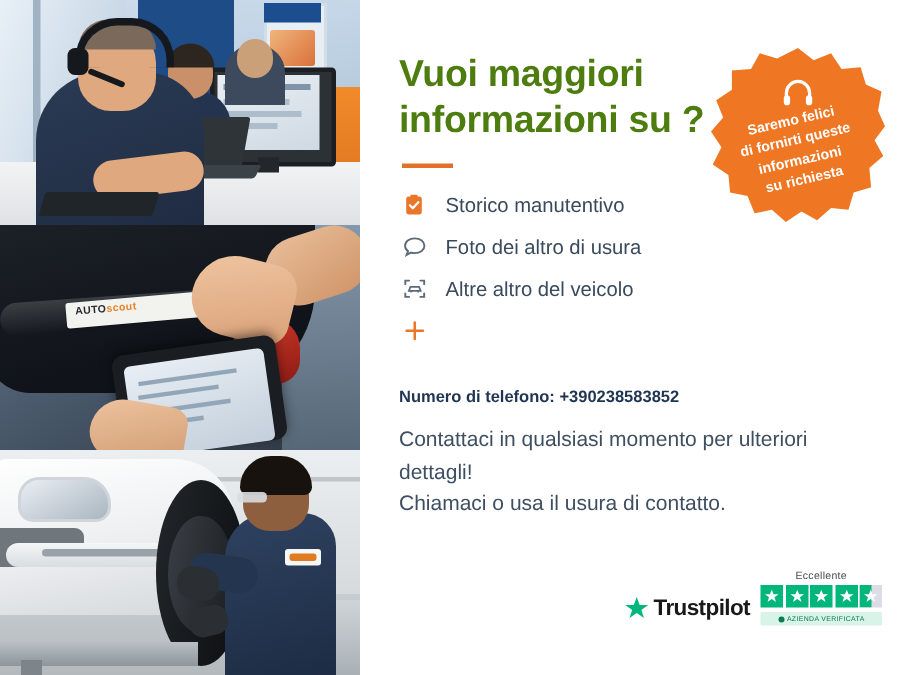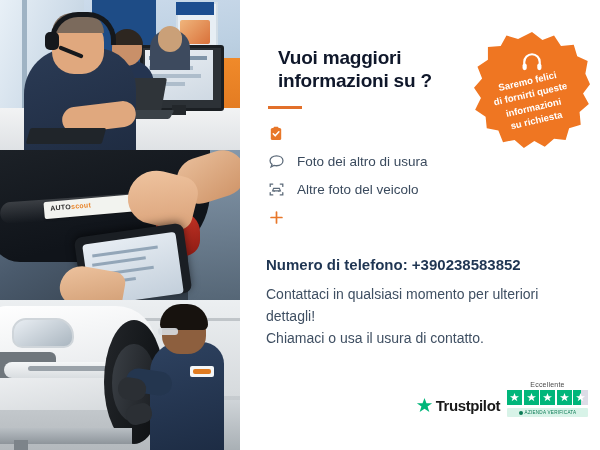--- a/index.html
+++ b/index.html
@@ -330,25 +330,25 @@
   
   .content {
     position: relative;
     flex: 1 1 auto;
     height: 450px;
     background: #ffffff;
     padding: 34px 26px 0 26px;
     box-sizing: border-box;
   }
   .headline {
-    margin: 12px;
-    font-size: 19px;
+    margin: 0;
+    font-size: 25px;
     line-height: 1.22;
     font-weight: bold;
-    color: #0f172a;
+    color: #4d7c0f;
     letter-spacing: -.2px;
     max-width: 210px;
   }
   .divider {
     width: 34px;
     height: 3px;
     background: #e2702a;
     margin: 14px 0 12px 2px;
   }
 
@@ -417,21 +417,21 @@
   }
   .feature .txt {
     font-size: 13.5px;
     color: #3a4a5d;
     white-space: nowrap;
   }
 
   
   .phone-line {
     margin-top: 26px;
-    font-size: 15px;
+    font-size: 11px;
     font-weight: bold;
     color: #1f3552;
     white-space: nowrap;
   }
   .contact-text {
     margin-top: 11px;
     font-size: 14px;
     color: #3f4f62;
     line-height: 1.55;
   }
@@ -603,20 +603,21 @@
     <ul class="features">
 
       <li class="feature">
         <span class="ico">
           <svg viewBox="0 0 20 20" width="16" height="16">
             <rect x="3.5" y="2.5" width="13" height="15" rx="2" fill="#e8772a"></rect>
             <rect x="7" y="1" width="6" height="3" rx="1" fill="#e8772a"></rect>
             <path d="M6.6 9.8 L9 12.3 L13.6 7.2" stroke="#ffffff" stroke-width="1.9" fill="none" stroke-linecap="round" stroke-linejoin="round"></path>
           </svg>
         </span>
+        <span class="txt">Storico manutentivo</span>
       </li>
 
 
       <li class="feature">
         <span class="ico">
           <svg viewBox="0 0 20 20" width="17" height="17" fill="none" stroke="#5d6b7a" stroke-width="1.5">
             <path d="M10 3.4 C14.4 3.4 17.6 5.9 17.6 9.2 C17.6 12.5 14.4 15 10 15
                      C8.9 15 7.9 14.85 7 14.6 L3.6 16.4 L4.7 13.4
                      C3.2 12.35 2.4 10.85 2.4 9.2 C2.4 5.9 5.6 3.4 10 3.4 Z"></path>
           </svg>
@@ -629,21 +630,21 @@
           <svg viewBox="0 0 20 20" width="17" height="17" fill="none" stroke="#5d6b7a" stroke-width="1.5" stroke-linecap="round">
             <path d="M2.6 6.4 V3.6 H5.6"></path>
             <path d="M14.4 3.6 H17.4 V6.4"></path>
             <path d="M17.4 13.6 V16.4 H14.4"></path>
             <path d="M5.6 16.4 H2.6 V13.6"></path>
             <path d="M5.4 11.6 L6.6 8.6 H13.4 L14.6 11.6 Z" stroke-width="1.4"></path>
             <circle cx="7.2" cy="12.1" r=".85" fill="#5d6b7a" stroke="none"></circle>
             <circle cx="12.8" cy="12.1" r=".85" fill="#5d6b7a" stroke="none"></circle>
           </svg>
         </span>
-        <span class="txt">Altre foto del veicolo</span>
+        <span class="txt">Altre altro del veicolo</span>
       </li>
 
       <li class="feature">
         <span class="ico">
           <svg viewBox="0 0 20 20" width="17" height="17" stroke="#e8772a" stroke-width="2" stroke-linecap="round">
             <path d="M10 3.6 V16.4"></path>
             <path d="M3.6 10 H16.4"></path>
           </svg>
         </span>
       </li>

